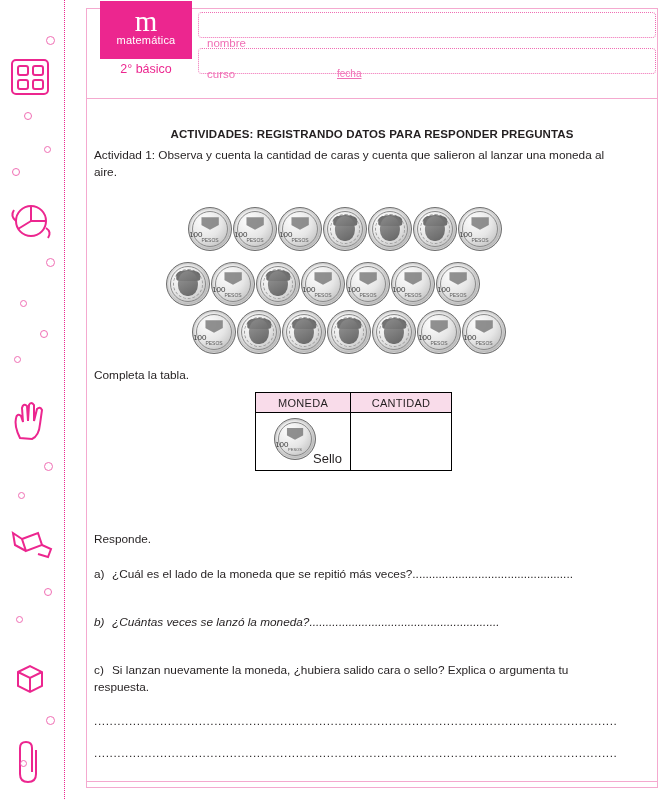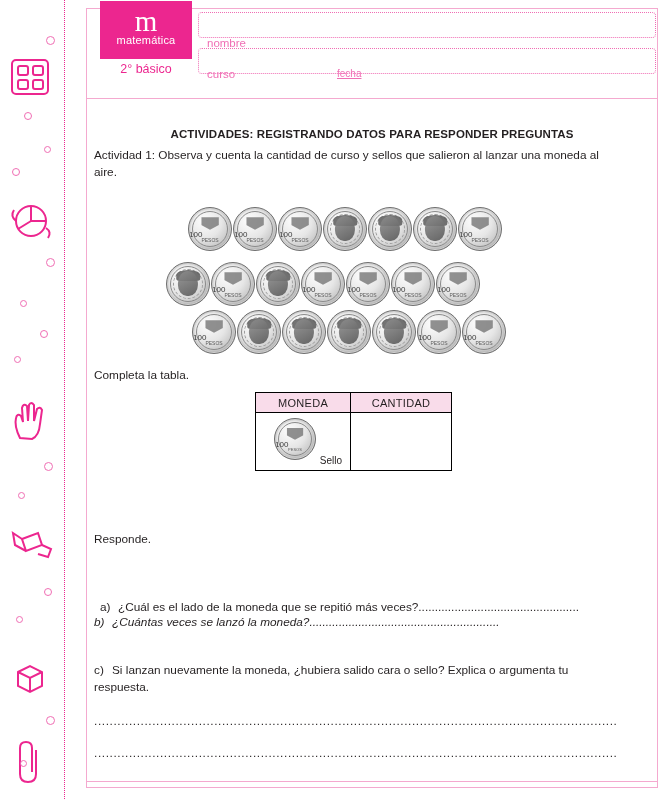--- a/index.html
+++ b/index.html
@@ -150,21 +150,21 @@
   .responde {
     position: absolute;
     left: 94px; top: 532px;
     font-size: 11.8px;
   }
   .q {
     position: absolute;
     font-size: 11.8px;
     line-height: 17px;
   }
-  .q-a { left: 94px; top: 599px; width: 525px; margin-left: 6px; }
+  .q-a { left: 94px; top: 566px; width: 525px; }
   .q-b { left: 94px; top: 614px; width: 525px; font-style: italic; }
   .q-c { left: 94px; top: 662px; width: 525px; }
   .q .lbl { display: inline-block; width: 18px; }
   .q .txt { display: inline; }
   .dots-line {
     position: absolute;
     left: 94px;
     width: 522px;
     font-size: 11.8px;
     color: #231f20;
@@ -261,21 +261,21 @@
   }
   .tbl th.c1 { width: 94px; }
   .tbl th.c2 { width: 100px; }
   .tbl td.coin-cell {
     height: 57px;
     position: relative;
   }
   .tbl td .cell-label {
     position: absolute;
     right: 8px; bottom: 4px;
-    font-size: 10px;
+    font-size: 13px;
   }
   .tbl td .cell-coin {
     position: absolute;
     left: 18px; top: 5px;
   }
 
   
   .footer-rule {
     position: absolute;
     left: 86px; top: 781px;
@@ -352,21 +352,21 @@
 <div class="name-box"></div>
 <div class="name-label">nombre</div>
 
 <div class="cf-box"></div>
 <div class="curso-label">curso</div>
 <div class="fecha-label">fecha</div>
 
 <div class="header-rule"></div>
 
 <div class="doc-title">ACTIVIDADES: REGISTRANDO DATOS PARA RESPONDER PREGUNTAS</div>
-<div class="activity-1">Actividad 1: Observa y cuenta la cantidad de curso y sellos que salieron al lanzar una moneda al aire.</div>
+<div class="activity-1">Actividad 1: Observa y cuenta la cantidad de caras y cuenta que salieron al lanzar una moneda al aire.</div>
 
 <div id="coin-area">
     <div class="coin sello" style="width: 42px; height: 42px; position: absolute; left: 188px; top: 207px;">
       <div class="rim"></div>
       <div class="crest"></div>
       <div class="val" style="font-size: 8px;">100</div>
       <div class="sub" style="font-size: 5px;">PESOS</div>
     </div>
     <div class="coin sello" style="width: 42px; height: 42px; position: absolute; left: 233px; top: 207px;">
       <div class="rim"></div>

